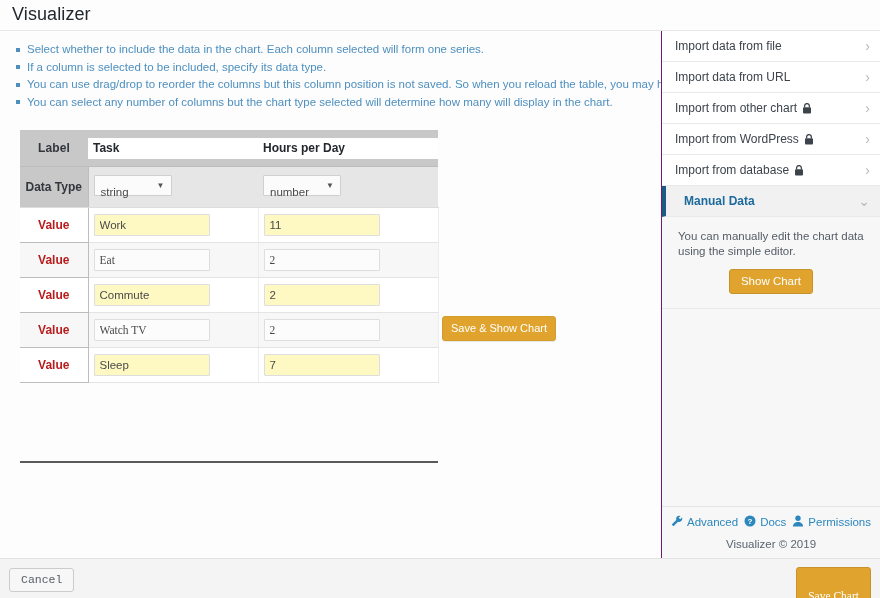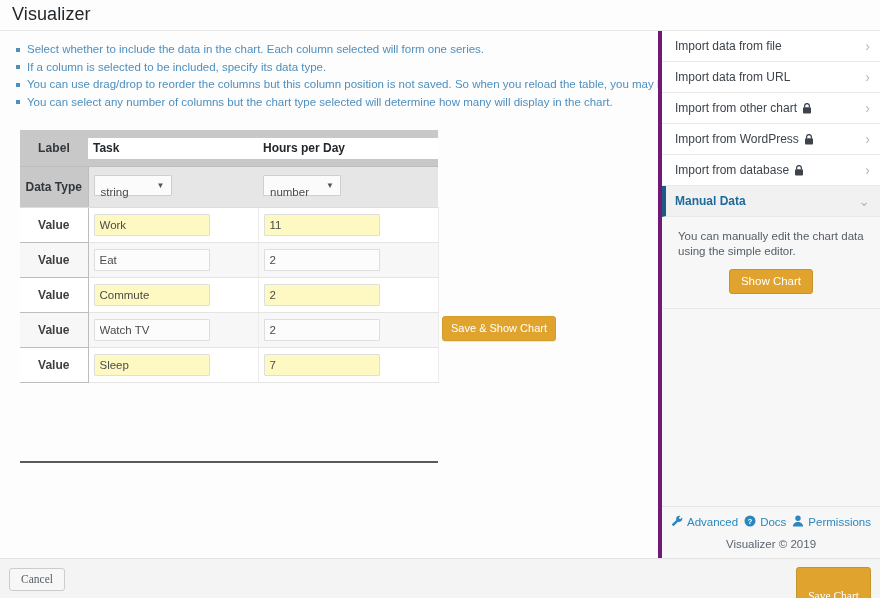--- a/index.html
+++ b/index.html
@@ -41,21 +41,21 @@
     bottom: 40px;
     display: flex;
     background: #ffffff;
   }
 
   
   #main {
     width: 662px;
     box-sizing: border-box;
     background: #fdfdfd;
-    border-right: 4px solid #701a75;
+    border-right: 1px solid #701a75;
     position: relative;
     overflow: hidden;
   }
 
   ul.hints {
     list-style: none;
     margin: 10px 0 0 0;
     padding: 0 0 0 16px;
   }
   ul.hints li {
@@ -165,21 +165,21 @@
     color: #555;
     line-height: 12px;
   }
 
   tr.val-row td {
     height: 34px;
     border-bottom: 1px solid #e4e4e4;
   }
   tr.val-row td.rowlab {
     background: #c8c8c8;
-    color: #404040;
+    color: #b91c1c;
     font-weight: 700;
     text-align: center;
     font-size: 12px;
     border-right: 1px solid #bdbdbd;
     border-bottom: 1px solid #bdbdbd;
   }
   tr.val-row.odd td { background: #ffffff; }
   tr.val-row.even td { background: #f7f7f7; }
   tr.val-row td.cell { border-right: 1px solid #ececec; }
   .val-input {
@@ -189,21 +189,21 @@
     margin-left: 5px;
     border: 1px solid #dedede;
     background: #fef9c3;
     border-radius: 1px;
     font-family: "Liberation Sans", sans-serif;
     font-size: 11.5px;
     color: #4a4a4a;
     padding: 0 5px;
     outline: none;
   }
-  tr.val-row.even .val-input { background: #fcfcfc; }
+  tr.val-row.even .val-input { background: #fcfcfc; font-family: Liberation Serif, serif; }
 
   
   #save-show-chart {
     position: absolute;
     left: 442px;
     top: 285px;
     background: #e0a42e;
     border: 1px solid #d39d2c;
     border-radius: 3px;
     color: #ffffff;
@@ -264,21 +264,21 @@
   .sb-item .chev {
     margin-left: auto;
     color: #b4b9be;
     font-size: 14px;
     line-height: 14px;
     font-weight: 300;
   }
   .sb-item.active {
     background: #f1f1f1;
     border-left: 4px solid #1d5b85;
-    padding-left: 9px;
+    padding-left: 18px;
     gap: 48px;
   }
   .sb-item.active .t {
     color: #1d6a9c;
     font-weight: 700;
     font-size: 12px;
   }
 
   #sb-panel {
     background: #f7f7f7;
@@ -350,21 +350,21 @@
     position: absolute;
     left: 9px;
     top: 9px;
     background: #f7f7f7;
     border: 1px solid #cccccc;
     border-radius: 3px;
     color: #555d66;
     font-size: 11.5px;
     padding: 4px 11px 5px;
     cursor: pointer;
-    font-family: Liberation Serif, serif;
+    font-family: Liberation Mono, monospace;
   }
   #save-chart-btn {
     position: absolute;
     right: 9px;
     top: 8px;
     background: #e0a42e;
     border: 1px solid #c6942a;
     border-radius: 3px;
     color: #ffffff;
     font-size: 11.5px;

